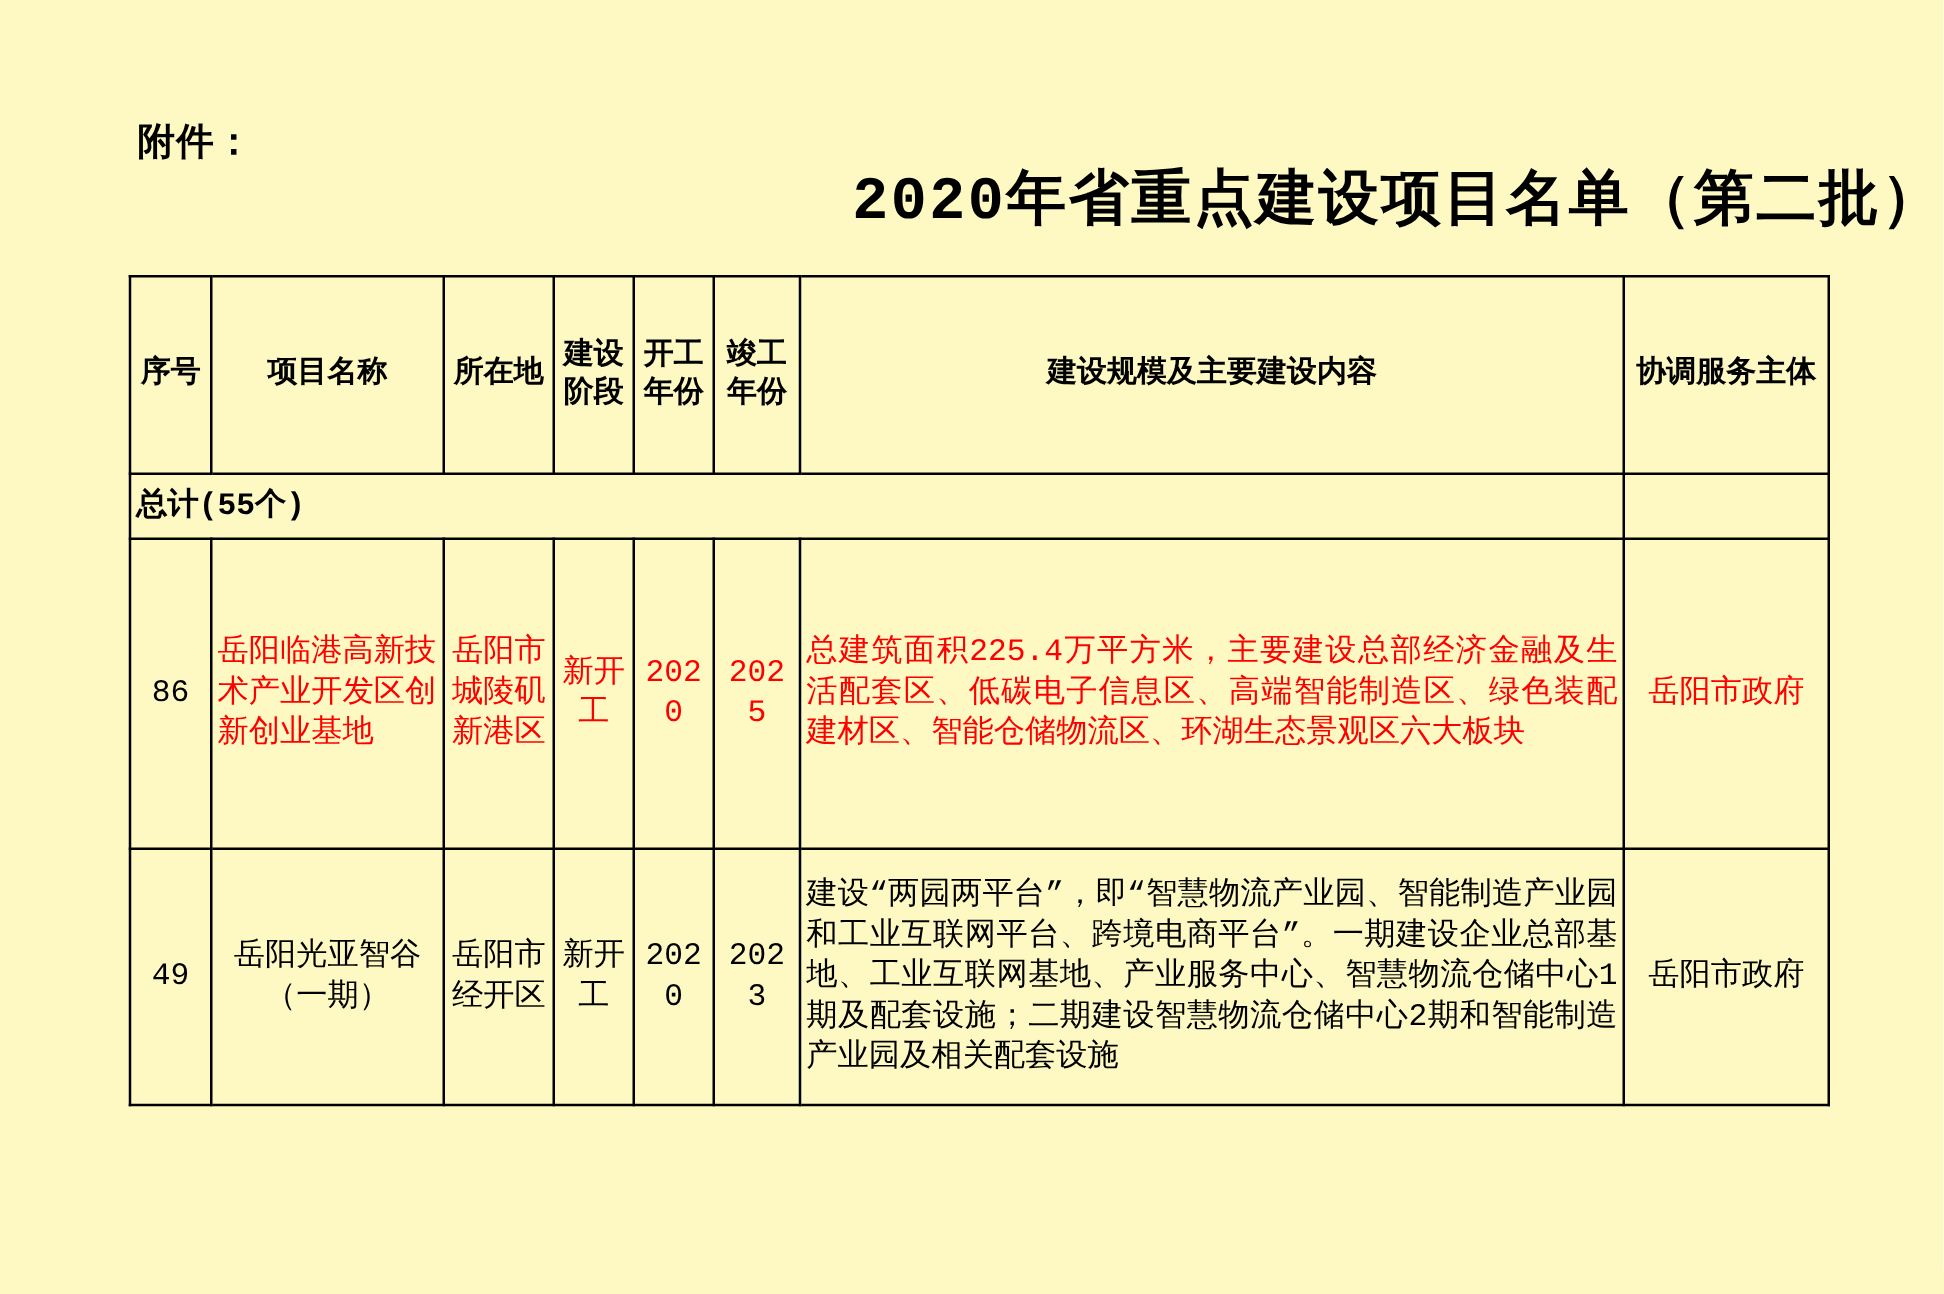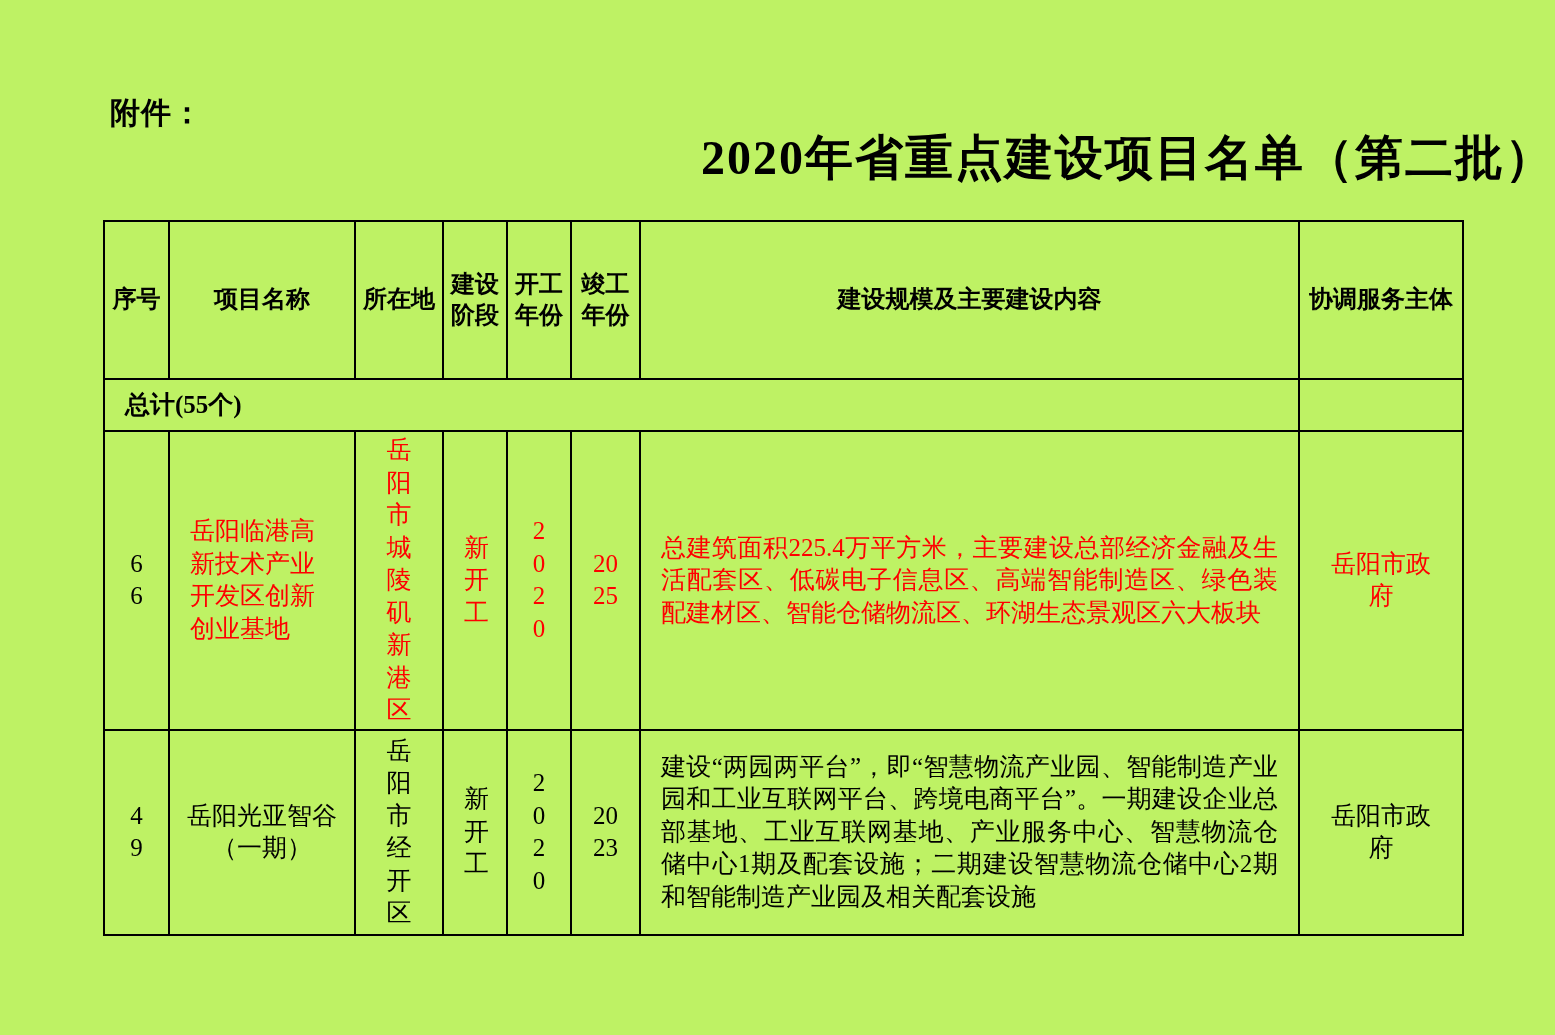--- a/index.html
+++ b/index.html
@@ -4,22 +4,22 @@
 <style>
   html, body {
     margin: 0;
     padding: 0;
     background: #ffffff;
   }
   .page {
     position: relative;
     width: 1555px;
     height: 1035px;
-    background: #bef264;
-    font-family: Liberation Serif, serif;
+    background: #fef9c3;
+    font-family: Liberation Mono, monospace;
     color: #000000;
     overflow: hidden;
   }
   .attachment {
     position: absolute;
     left: 110px;
     top: 93px;
     font-size: 30px;
     font-weight: bold;
     letter-spacing: 1px;
@@ -42,21 +42,21 @@
     width: 1359px;
     border-collapse: collapse;
     table-layout: fixed;
   }
   table.projects th,
   table.projects td {
     border: 2px solid #000000;
     vertical-align: middle;
     font-size: 25px;
     line-height: 1.3;
-    padding: 2px 20px;
+    padding: 2px 4px;
     overflow: hidden;
     word-break: break-all;
   }
   tr.header-row { height: 158px; }
   tr.summary-row, tr.category-row { height: 52px; }
   tr.row-48 { height: 248px; }
   tr.row-49 { height: 205px; }
 
   table.projects th {
     font-size: 24px;
@@ -112,21 +112,21 @@
         <th class="h-coordinator">协调服务主体</th>
       </tr>
     </thead>
     <tbody>
       <tr class="summary-row">
         <td class="merged-label" colspan="7">总计(55个)</td>
         <td></td>
       </tr>
 
       <tr class="row-48">
-        <td class="c-no">66</td>
+        <td class="c-no">86</td>
         <td class="c-name red">岳阳临港高新技术产业开发区创新创业基地</td>
         <td class="c-loc red">岳阳市城陵矶新港区</td>
         <td class="c-stage red">新开工</td>
         <td class="c-year red">2020</td>
         <td class="c-year red">2025</td>
         <td class="c-desc red">总建筑面积225.4万平方米，主要建设总部经济金融及生活配套区、低碳电子信息区、高端智能制造区、绿色装配建材区、智能仓储物流区、环湖生态景观区六大板块</td>
         <td class="c-coord red">岳阳市政府</td>
       </tr>
 
       <tr class="row-49">

